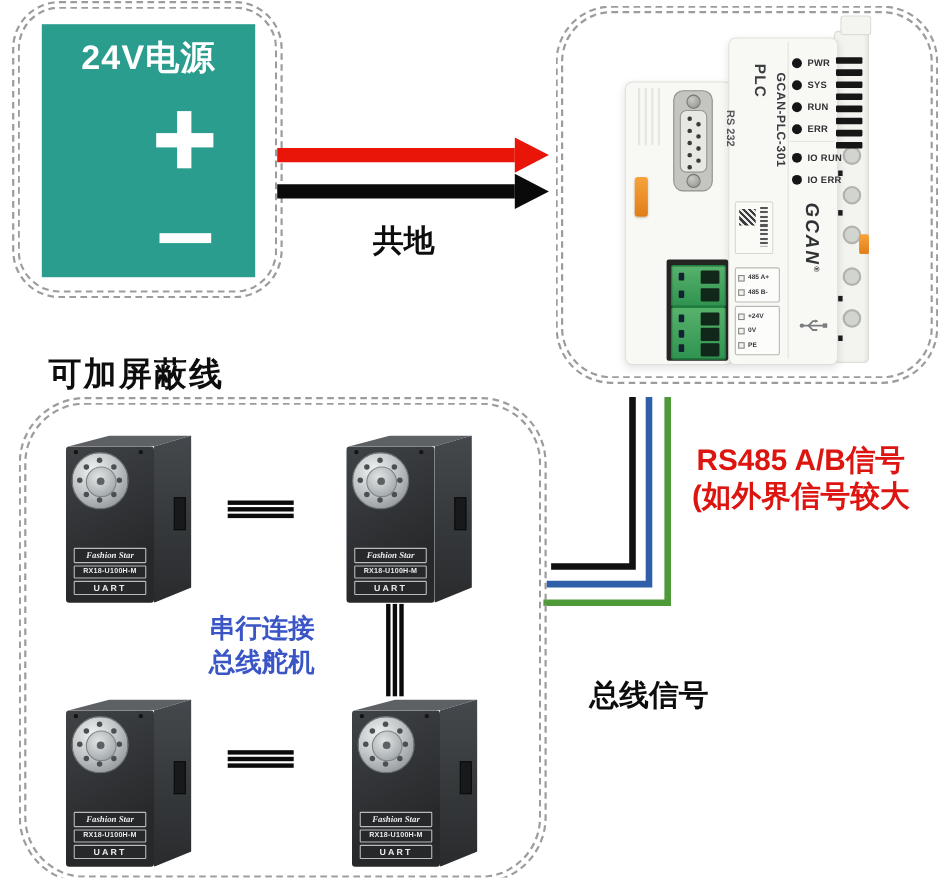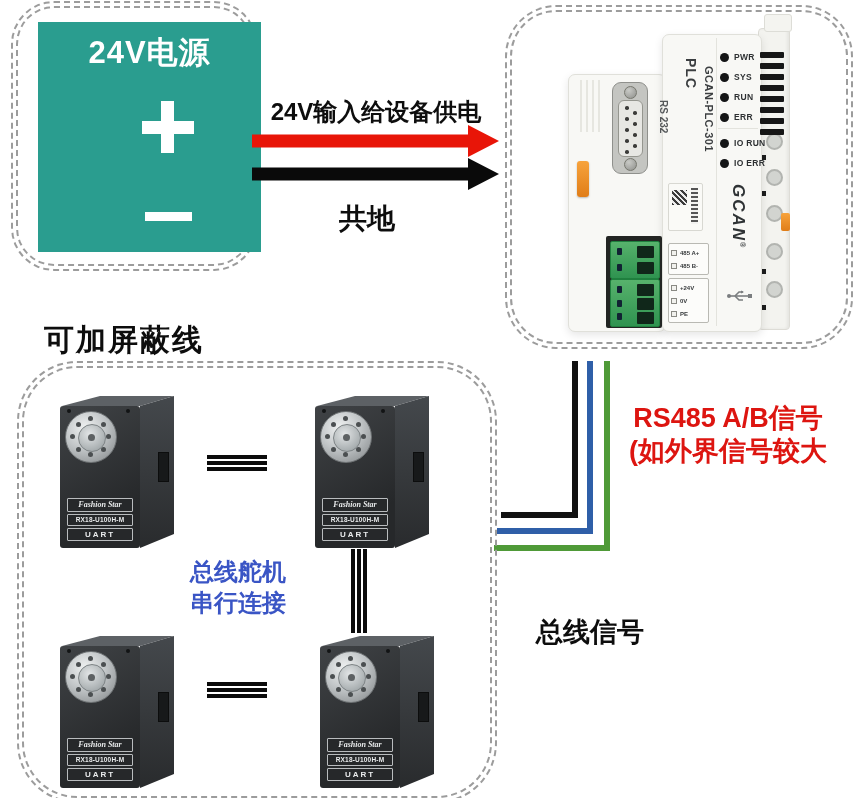--- a/index.html
+++ b/index.html
@@ -2,21 +2,21 @@
 <html><head>
 <meta charset="utf-8">
 <style>
   html,body{margin:0;padding:0;background:#fff;}
   .canvas{position:relative;width:853px;height:798px;background:#fff;overflow:hidden;
           font-family:"Liberation Sans",sans-serif;}
   .dashed{position:absolute;border:2.5px dashed #9c9c9c;outline:2.5px dashed #9c9c9c;outline-offset:3px;}
   .lbl{position:absolute;color:#0d0d0d;}
 
   
-  .psu-fill{position:absolute;left:38px;top:22px;width:194px;height:230px;padding-left:29px;}
+  .psu-fill{position:absolute;left:38px;top:22px;width:194px;height:230px;}
   .psu-title{position:absolute;left:0;top:10px;width:100%;text-align:center;
              color:#fff;font-size:31px;font-weight:600;letter-spacing:1px;}
   .bar{position:absolute;background:#fff;}
 
   
   .plc{position:absolute;left:556px;top:22px;width:285px;height:316px;}
   .plc-body{position:absolute;background:linear-gradient(180deg,#fbfbf8,#efefeа 90%,#e9e9e4);
             background-color:#f8f8f5;border:1px solid #e0e0da;border-radius:7px;
             box-shadow:0 3px 8px rgba(0,0,0,.10);}
   .vline{position:absolute;width:1px;background:#e3e3dd;}
@@ -115,21 +115,20 @@
   <svg class="overlay" width="853" height="798">
     <line x1="252" y1="141" x2="468" y2="141" stroke-width="13" stroke="#e81508"></line>
     <polygon points="468,125 468,157 499,141" fill="#e81508"></polygon>
     <line x1="252" y1="174" x2="468" y2="174" stroke-width="13" stroke="#0a0a0a"></line>
     <polygon points="468,158 468,190 499,174" fill="#0a0a0a"></polygon>
     <polyline points="575,361 575,515 501,515" fill="none" stroke-width="6" stroke="#111111"></polyline>
     <polyline points="590,361 590,531 497,531" fill="none" stroke-width="6" stroke="#2f5fa8"></polyline>
     <polyline points="607,361 607,548 494,548" fill="none" stroke-width="6" stroke="#4f9a38"></polyline>
   </svg>
 
-  <div class="lbl" style="left:252px;top:96px;width:248px;text-align:center;font-size:24px;font-weight:600;">24V输入给设备供电</div>
   <div class="lbl" style="left:252px;top:200px;width:230px;text-align:center;font-size:28px;font-weight:700;">共地</div>
 
   <div class="dashed" style="left:510px;top:10px;width:334px;height:330px;border-radius:46px;"></div>
 
   <div class="plc">
 
     <div class="strip">
       <div class="hole" style="top:104px;"></div>
       <div class="hole" style="top:140px;"></div>
       <div class="hole" style="top:176px;"></div>
@@ -415,22 +414,22 @@
       <i></i>
     </div>
   <div class="vlink" style="left:351px;top:549px;">
     <i></i>
       <i></i>
       <i></i>
     </div>
 
   <div class="lbl" style="left:180px;top:556px;width:116px;text-align:center;font-size:24px;
        font-weight:600;line-height:31px;color:#3a55c5;">
+    <div>串行连接</div>
     <div>总线舵机</div>
-    <div>串行连接</div>
   </div>
 
   <div class="lbl" style="left:492px;top:614px;font-size:27px;font-weight:600;margin-left:44px;">总线信号</div>
 
   <div class="lbl" style="left:606px;top:402px;width:244px;text-align:center;font-size:27px;
        font-weight:600;line-height:33px;color:#dd1510;">
     <div>RS485 A/B信号</div>
     <div>(如外界信号较大</div>
   </div>
 

